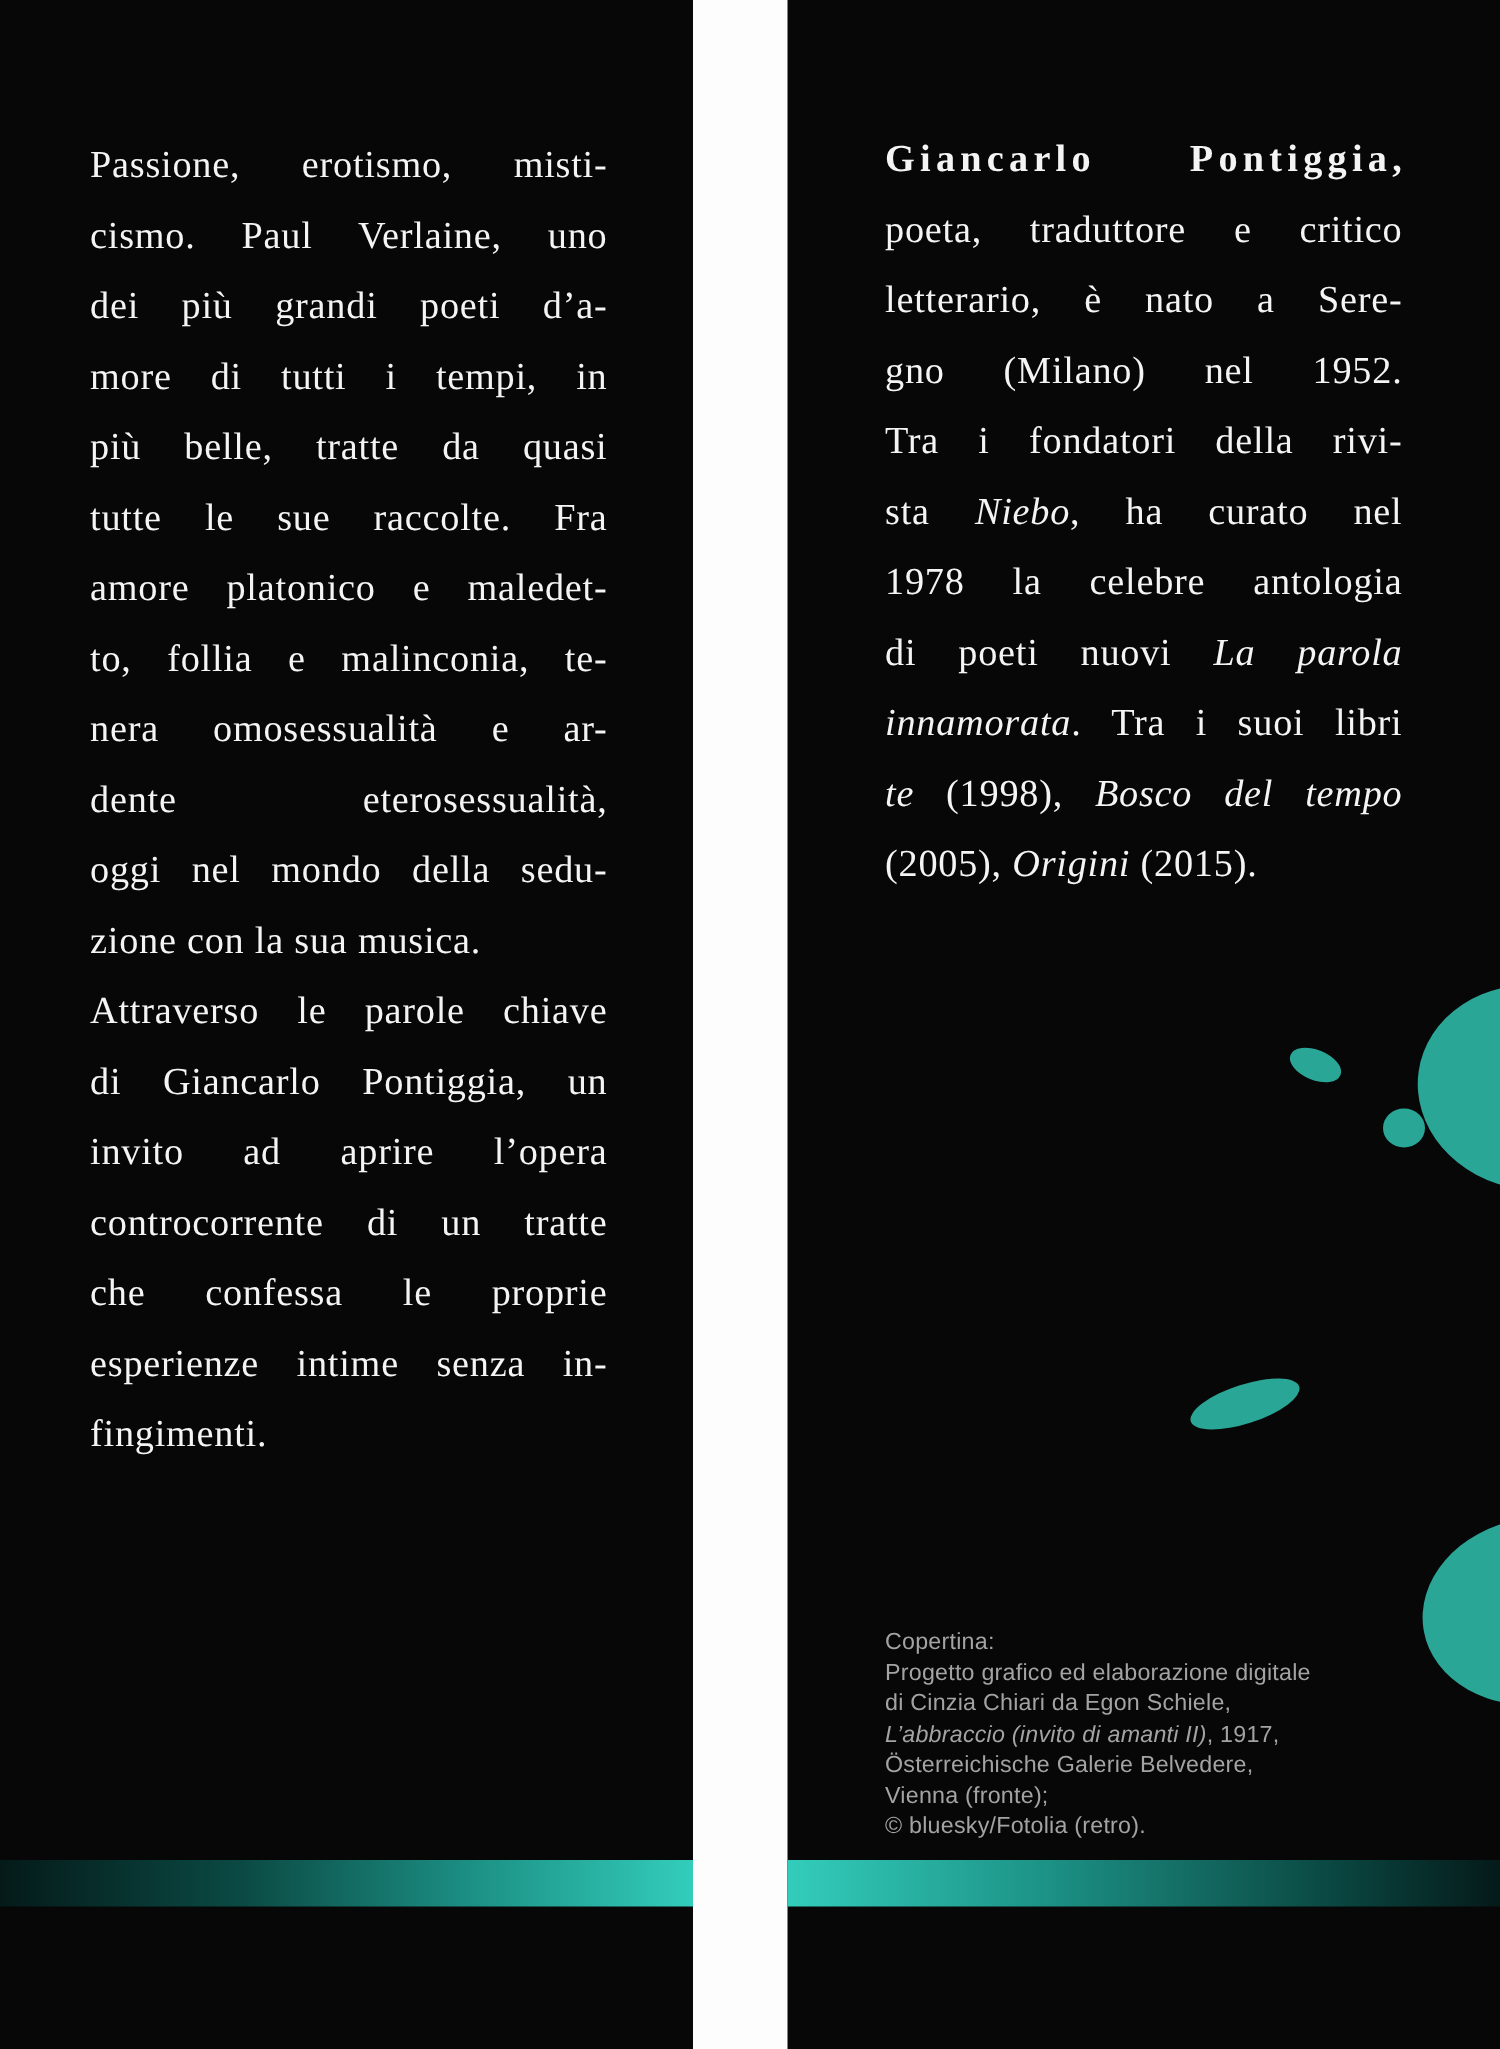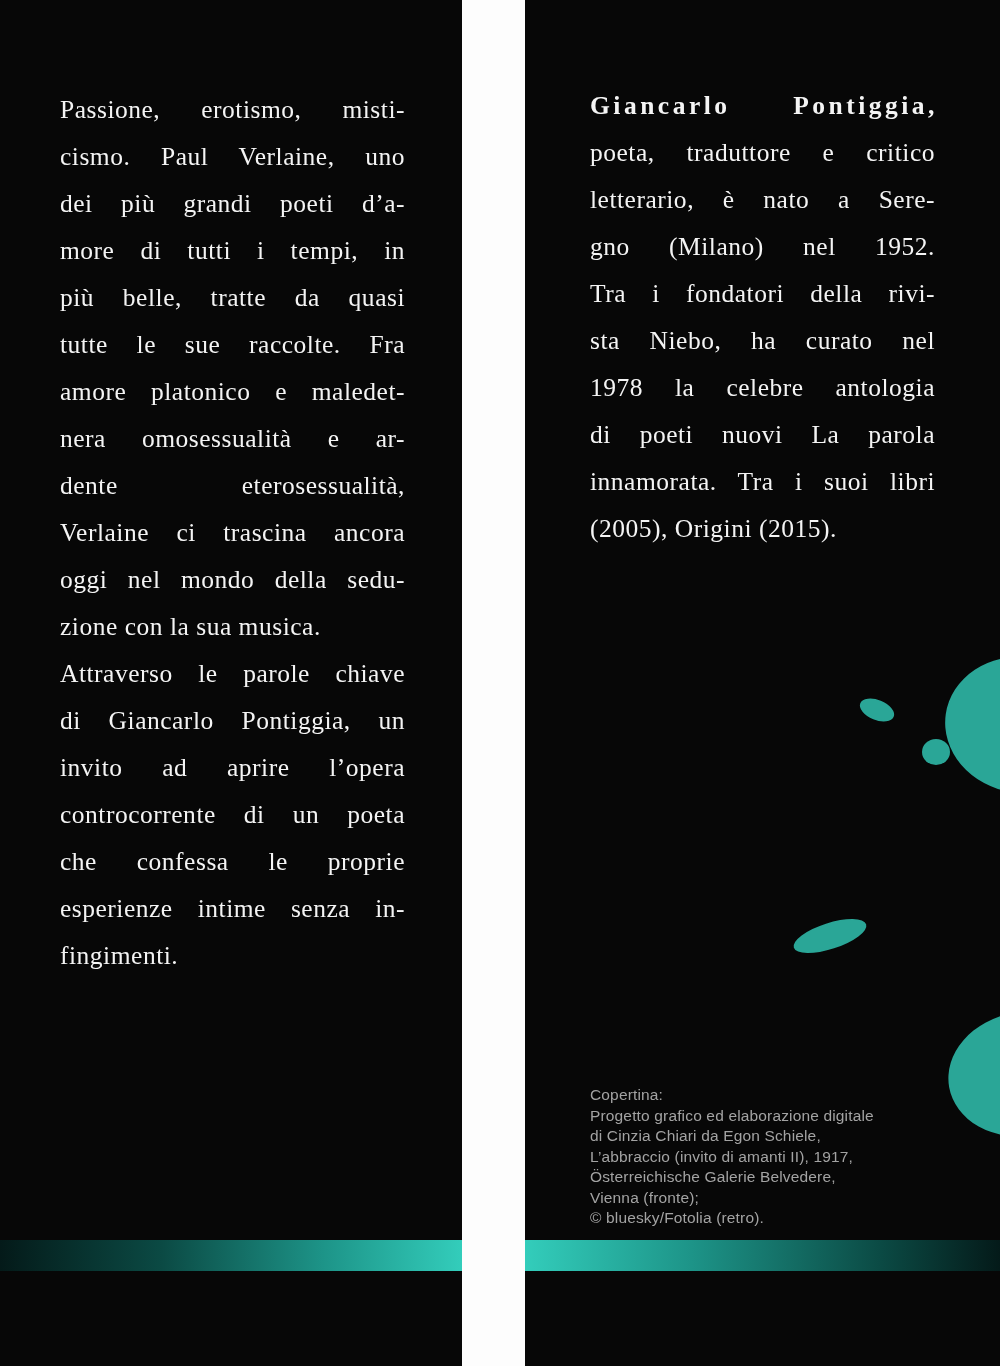--- a/index.html
+++ b/index.html
@@ -51,21 +51,21 @@
   }
   .line {
     text-align: left;
     text-align-last: left;
     white-space: normal;
   }
   .line.just {
     text-align: justify;
     text-align-last: justify;
   }
-  .it { }
+  .it { font-style: italic; }
   .bd { font-weight: bold; }
   .ls { letter-spacing: 3.5px; }
   .credit {
     position: absolute;
     left: 65px;
     top: 1085px;
     width: 380px;
     color: #a3a3a3;
     font-family: "Liberation Sans", sans-serif;
     font-size: 15.5px;
@@ -99,29 +99,29 @@
 
   <section class="panel left">
     <div class="serif-text left-text">
         <div class="line just"><span>Passione, erotismo, misti-</span></div>
         <div class="line just"><span>cismo. Paul Verlaine, uno</span></div>
         <div class="line just"><span>dei più grandi poeti d’a-</span></div>
         <div class="line just"><span>more di tutti i tempi, in</span></div>
         <div class="line just"><span>più belle, tratte da quasi</span></div>
         <div class="line just"><span>tutte le sue raccolte. Fra</span></div>
         <div class="line just"><span>amore platonico e maledet-</span></div>
+        <div class="line just"><span>to, follia e malinconia, te-</span></div>
         <div class="line just"><span>nera omosessualità e ar-</span></div>
         <div class="line just"><span>dente eterosessualità,</span></div>
-        <div class="line just"><span>Verlaine ci trascina ancora</span></div>
         <div class="line just"><span>oggi nel mondo della sedu-</span></div>
         <div class="line"><span>zione con la sua musica.</span></div>
         <div class="line just"><span>Attraverso le parole chiave</span></div>
         <div class="line just"><span>di Giancarlo Pontiggia, un</span></div>
         <div class="line just"><span>invito ad aprire l’opera</span></div>
-        <div class="line just"><span>controcorrente di un poeta</span></div>
+        <div class="line just"><span>controcorrente di un tratte</span></div>
         <div class="line just"><span>che confessa le proprie</span></div>
         <div class="line just"><span>esperienze intime senza in-</span></div>
         <div class="line"><span>fingimenti.</span></div>
       </div>
     <div class="stripe stripe-left"></div>
   </section>
 
   <div class="gutter"></div>
 
   <section class="panel right">
@@ -137,20 +137,21 @@
     <div class="serif-text bio-text">
         <div class="line just"><span class="bd ls">Giancarlo Pontiggia</span><span class="bd">,</span></div>
         <div class="line just"><span>poeta, traduttore e critico</span></div>
         <div class="line just"><span>letterario, è nato a Sere-</span></div>
         <div class="line just"><span>gno (Milano) nel 1952.</span></div>
         <div class="line just"><span>Tra i fondatori della rivi-</span></div>
         <div class="line just"><span>sta </span><span class="it">Niebo</span><span>, ha curato nel</span></div>
         <div class="line just"><span>1978 la celebre antologia</span></div>
         <div class="line just"><span>di poeti nuovi </span><span class="it">La parola</span></div>
         <div class="line just"><span class="it">innamorata</span><span>. Tra i suoi libri</span></div>
+        <div class="line just"><span class="it">te</span><span> (1998), </span><span class="it">Bosco del tempo</span></div>
         <div class="line"><span>(2005), </span><span class="it">Origini</span><span> (2015).</span></div>
       </div>
 
     <div class="credit">
         <div class="line"><span>Copertina:</span></div>
         <div class="line"><span>Progetto grafico ed elaborazione digitale</span></div>
         <div class="line"><span>di Cinzia Chiari da Egon Schiele,</span></div>
         <div class="line"><span class="it">L’abbraccio (invito di amanti II)</span><span>, 1917,</span></div>
         <div class="line"><span>Österreichische Galerie Belvedere,</span></div>
         <div class="line"><span>Vienna (fronte);</span></div>

